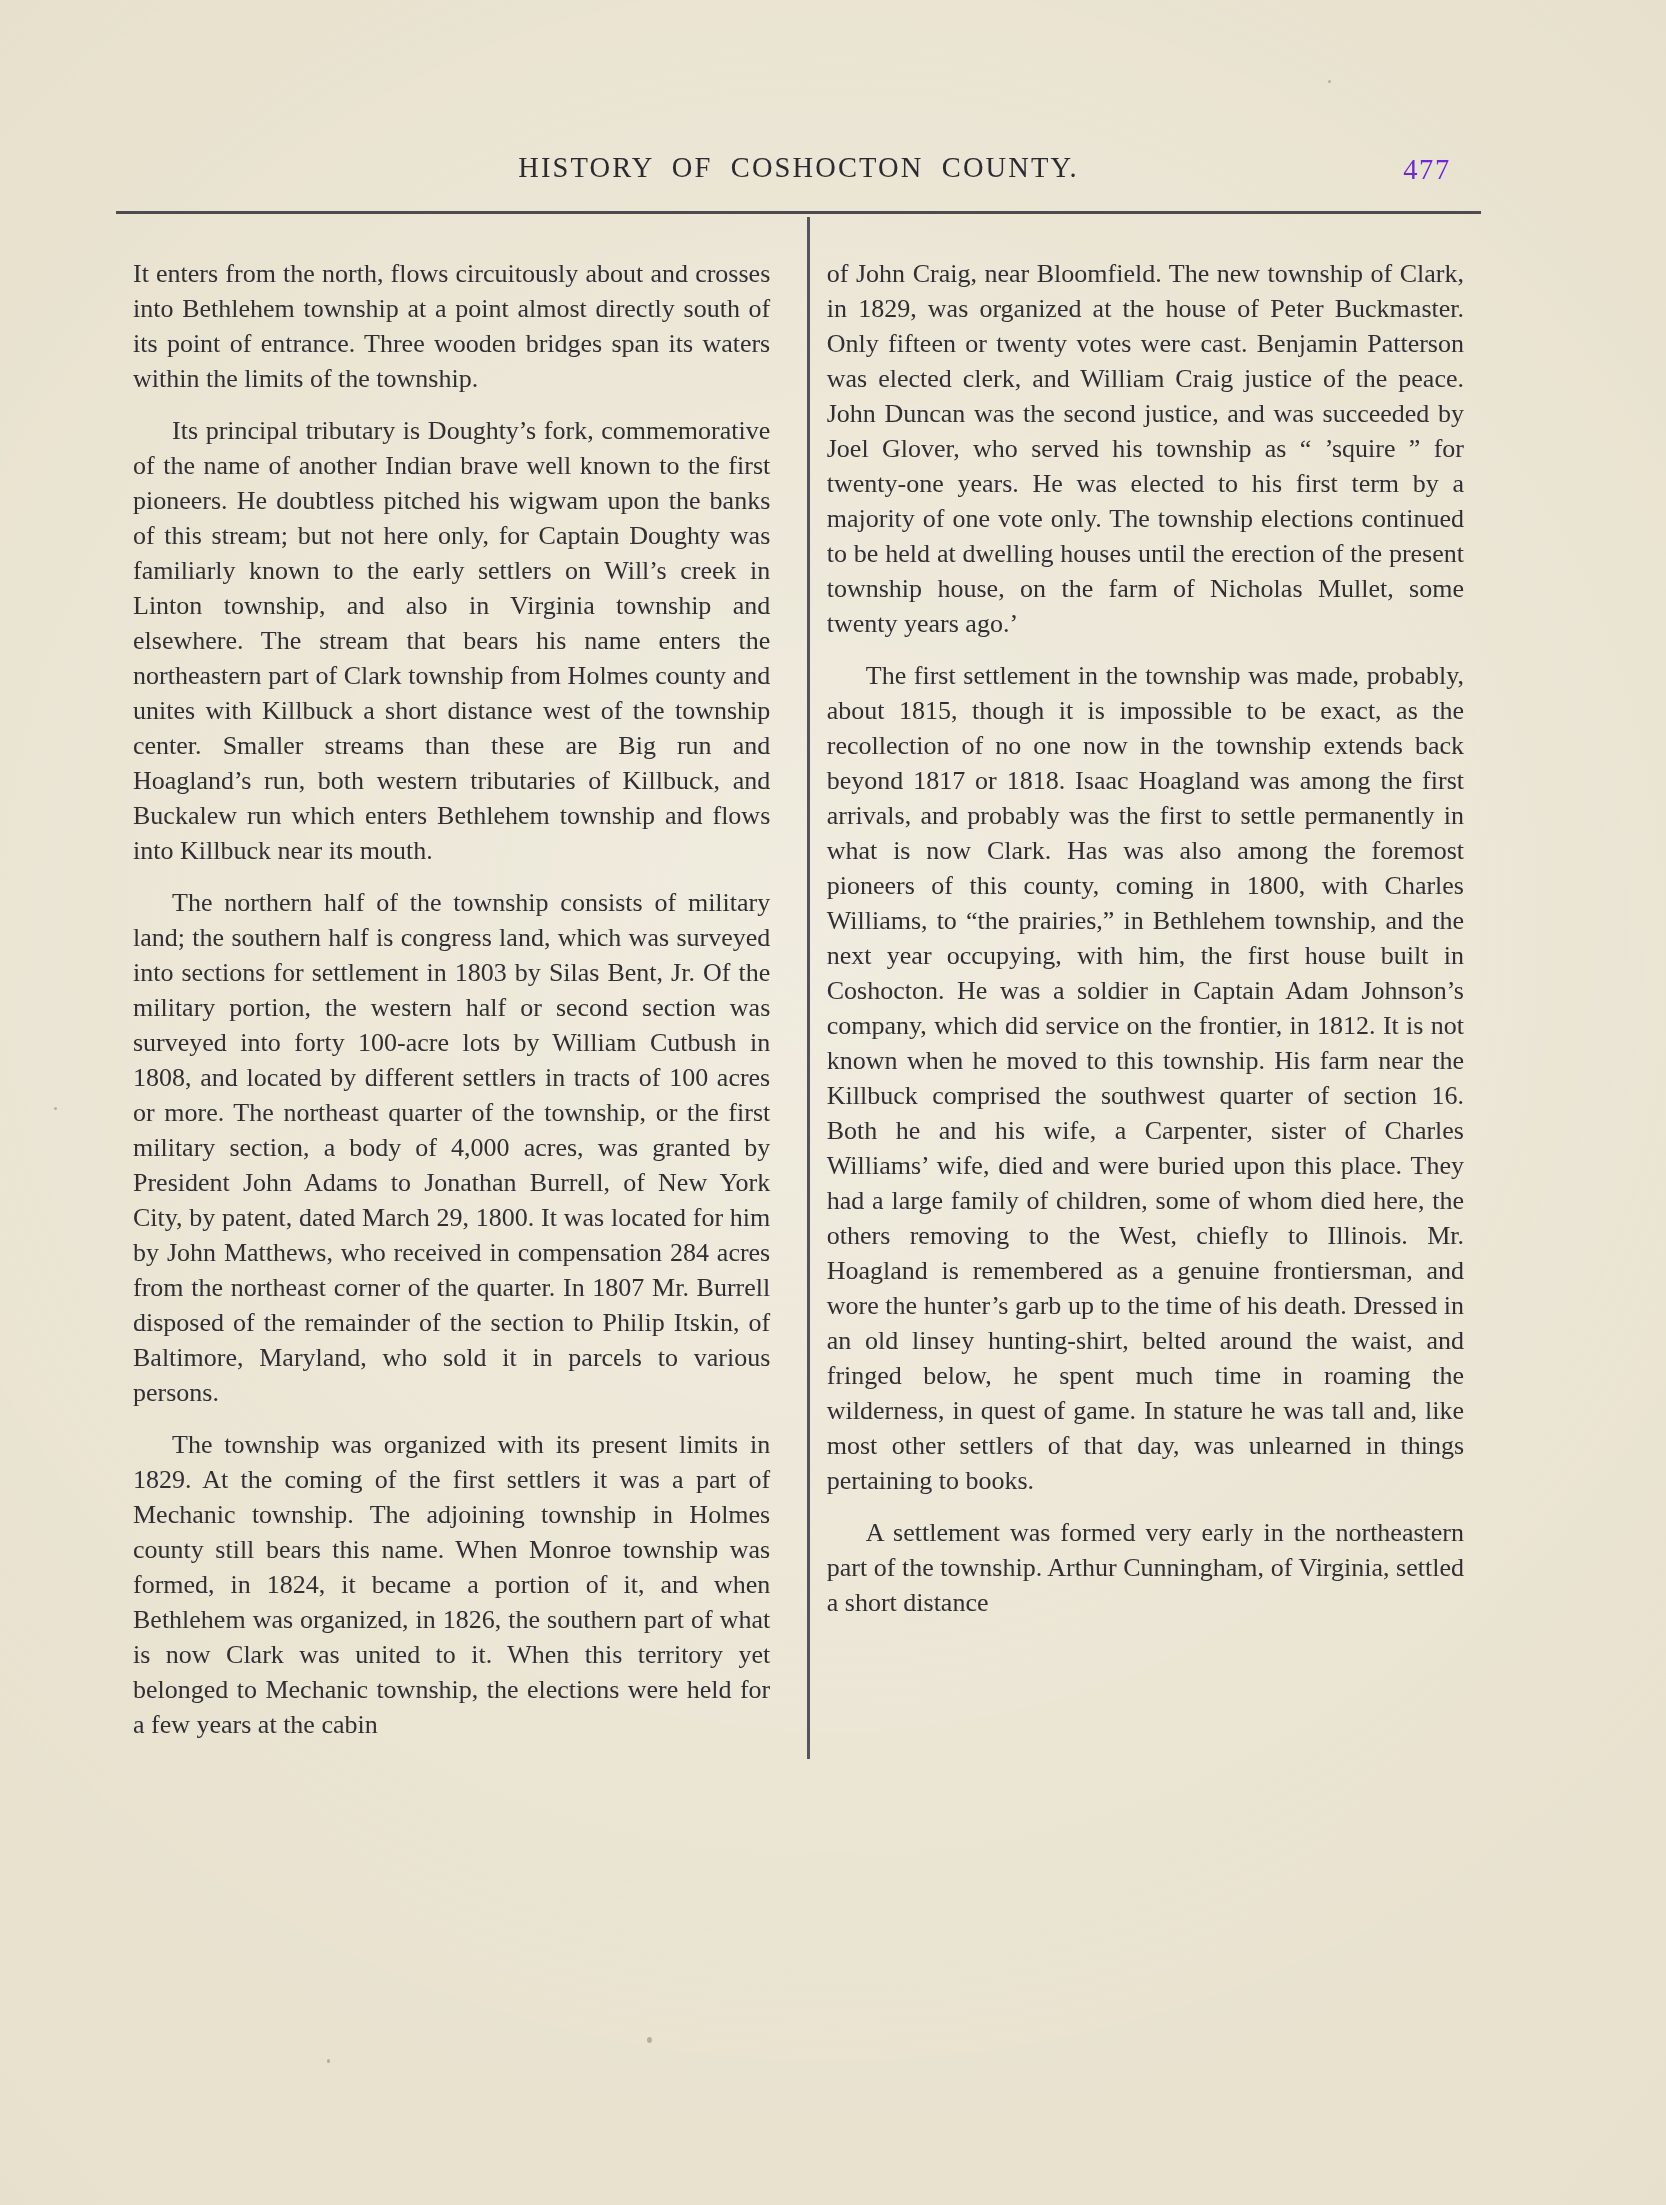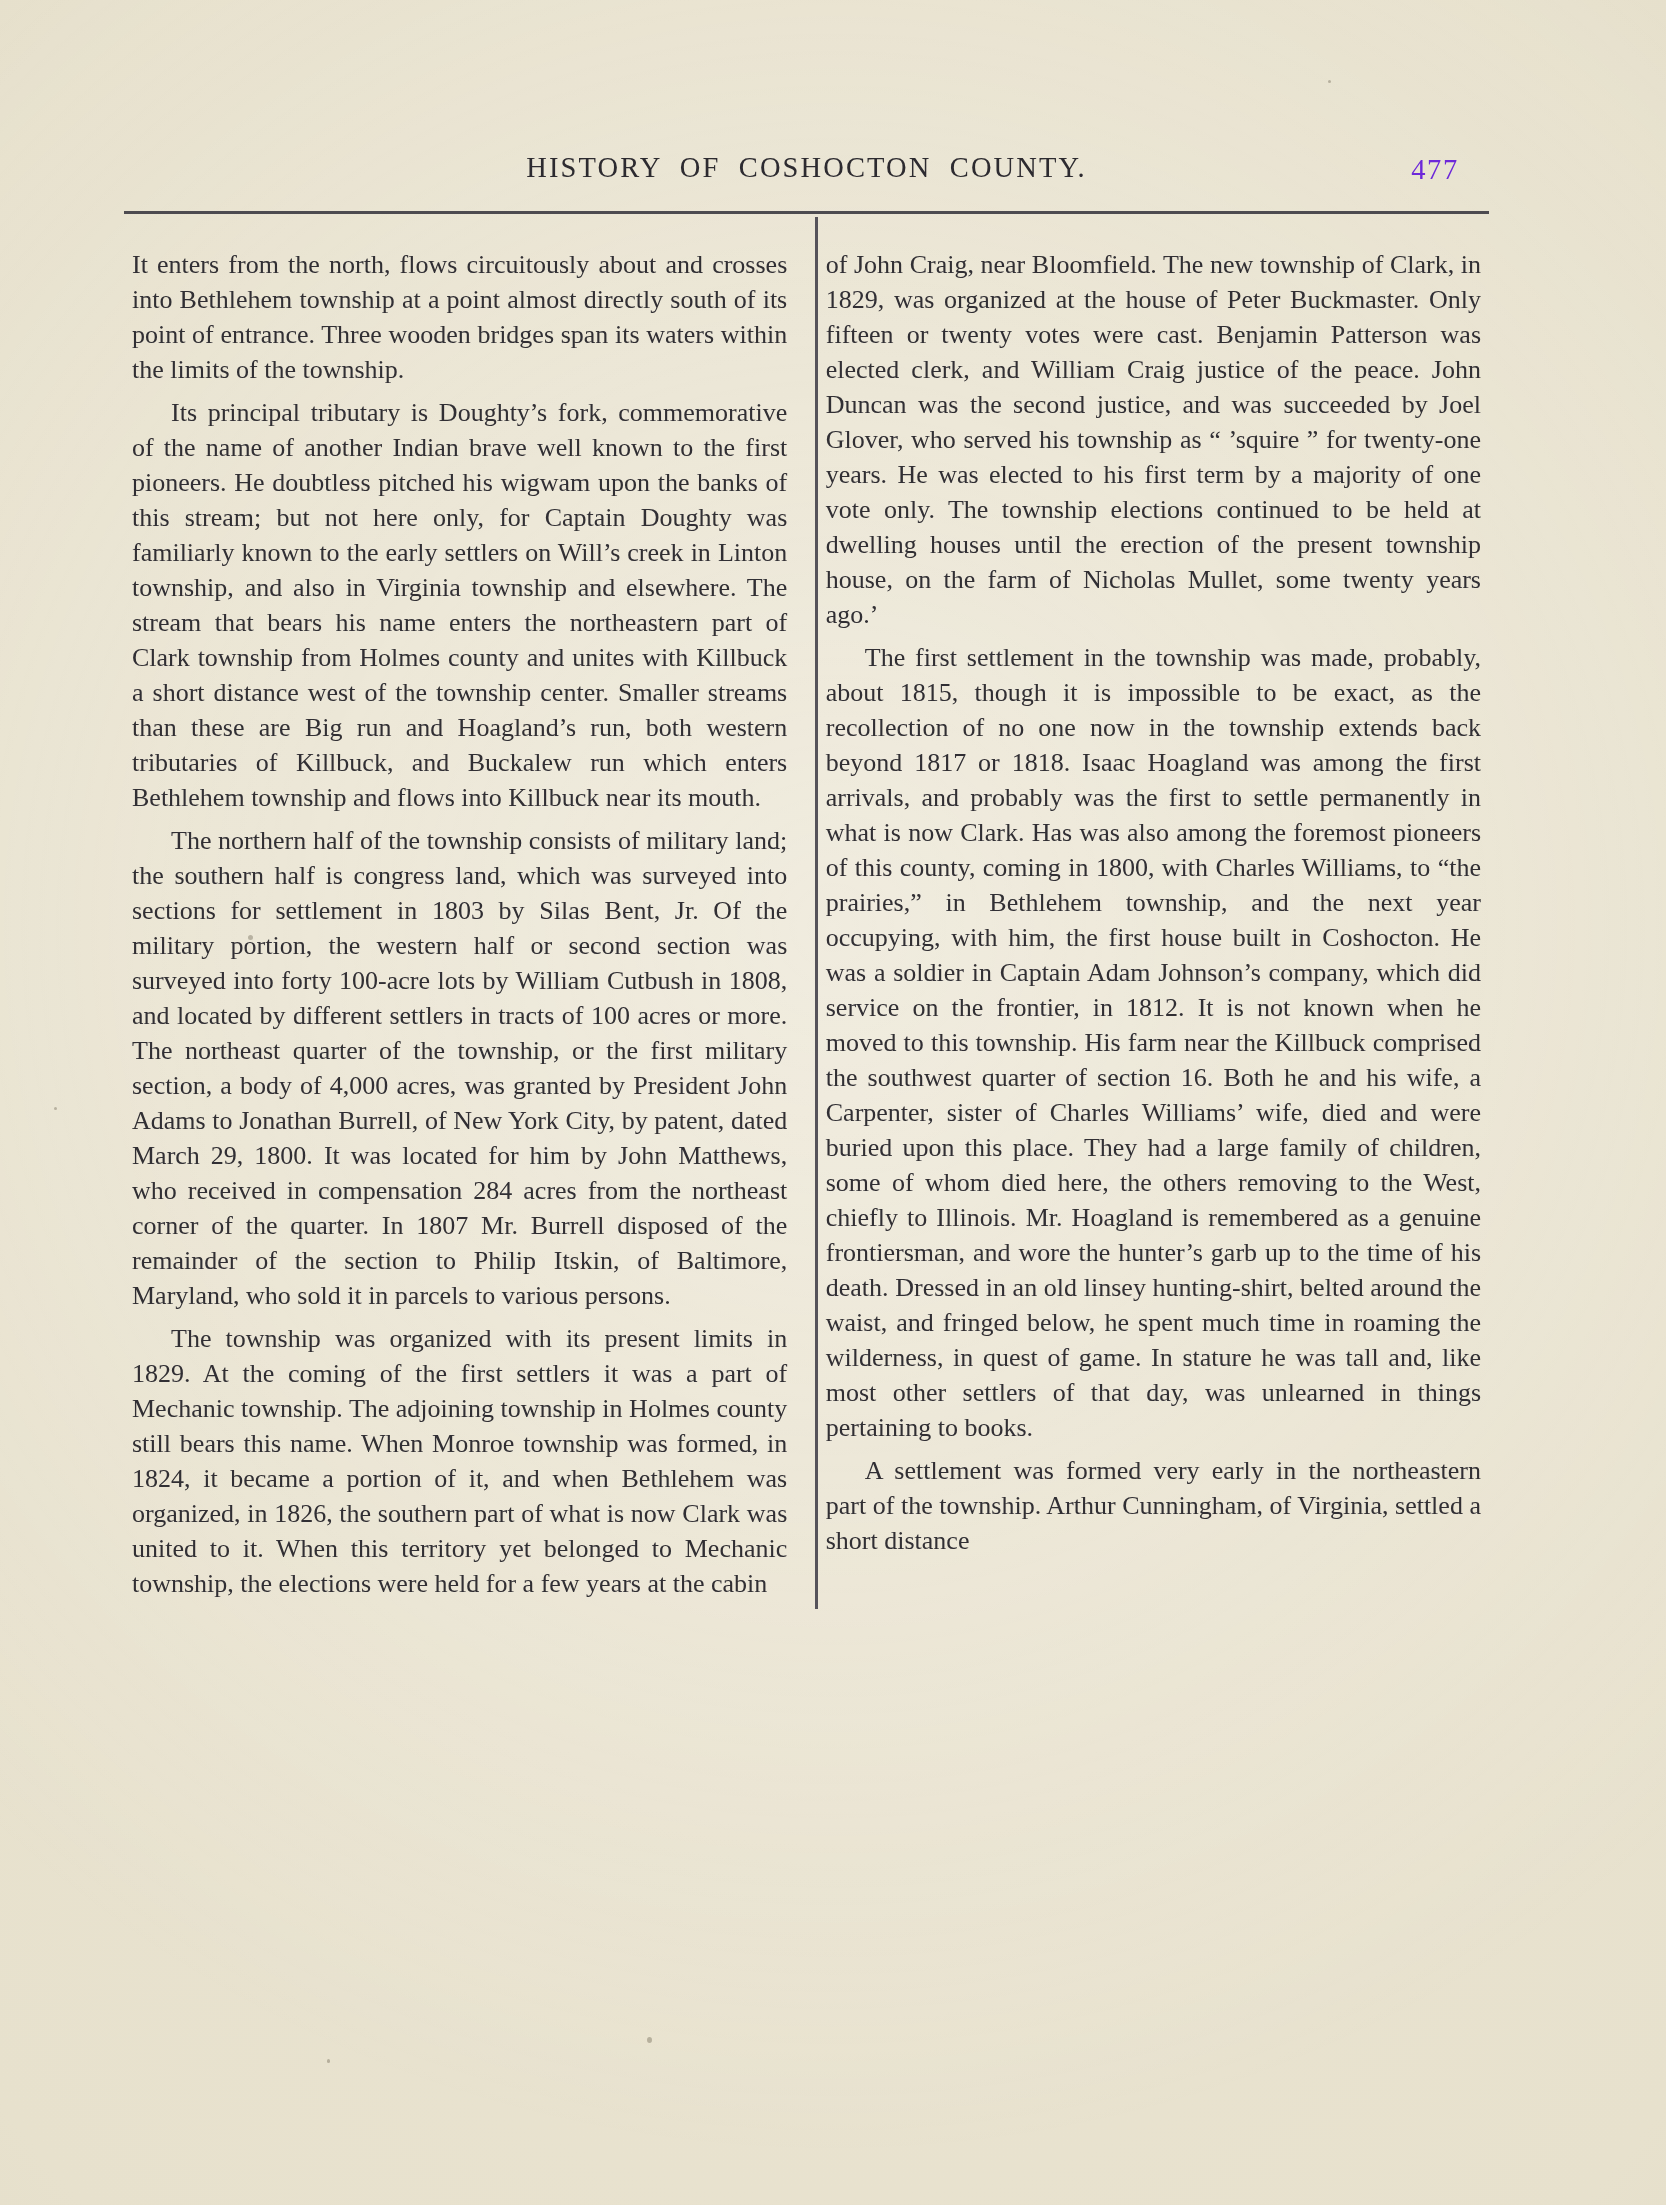--- a/index.html
+++ b/index.html
@@ -11,21 +11,21 @@
     font-family: "Liberation Serif", "DejaVu Serif", serif;
     color: #312f34;
     background-color: #e7e1cd;
     background-image:
       radial-gradient(ellipse 120% 90% at 50% 42%, rgba(255,255,255,0.28), rgba(255,255,255,0) 62%),
       radial-gradient(ellipse 125% 120% at 50% 50%, #ebe5d3 0%, #e7e1cd 55%, #ded7c2 84%, #d2cab1 100%);
   }
 
   .content {
     position: absolute;
-    left: 124px;
+    left: 116px;
     top: 152px;
     width: 1365px;
   }
 
   .page-header { position: relative; height: 44px; }
   .running-title {
     margin: 0;
     font-size: 28.5px;
     font-weight: normal;
     text-align: center;
@@ -61,21 +61,21 @@
     text-align: justify;
   }
   .column.left  { padding-right: 20px; }
   .column.right { }
   .column-rule {
     flex: 0 0 2.5px;
     width: 2.5px;
     background: #56535a;
   }
 
-  .para { margin: 8px; text-indent: 39px; }
+  .para { margin: 17px; text-indent: 39px; }
   .para.no-indent { text-indent: 0; }
 
   .speck {
     position: absolute;
     border-radius: 50%;
     background: #5a4f3f;
     opacity: 0.35;
   }
   .speck.s1 { left: 248px;  top: 935px; width: 5px; height: 5px; }
   .speck.s2 { left: 54px;   top: 1107px; width: 3.4px; height: 3.4px; }

